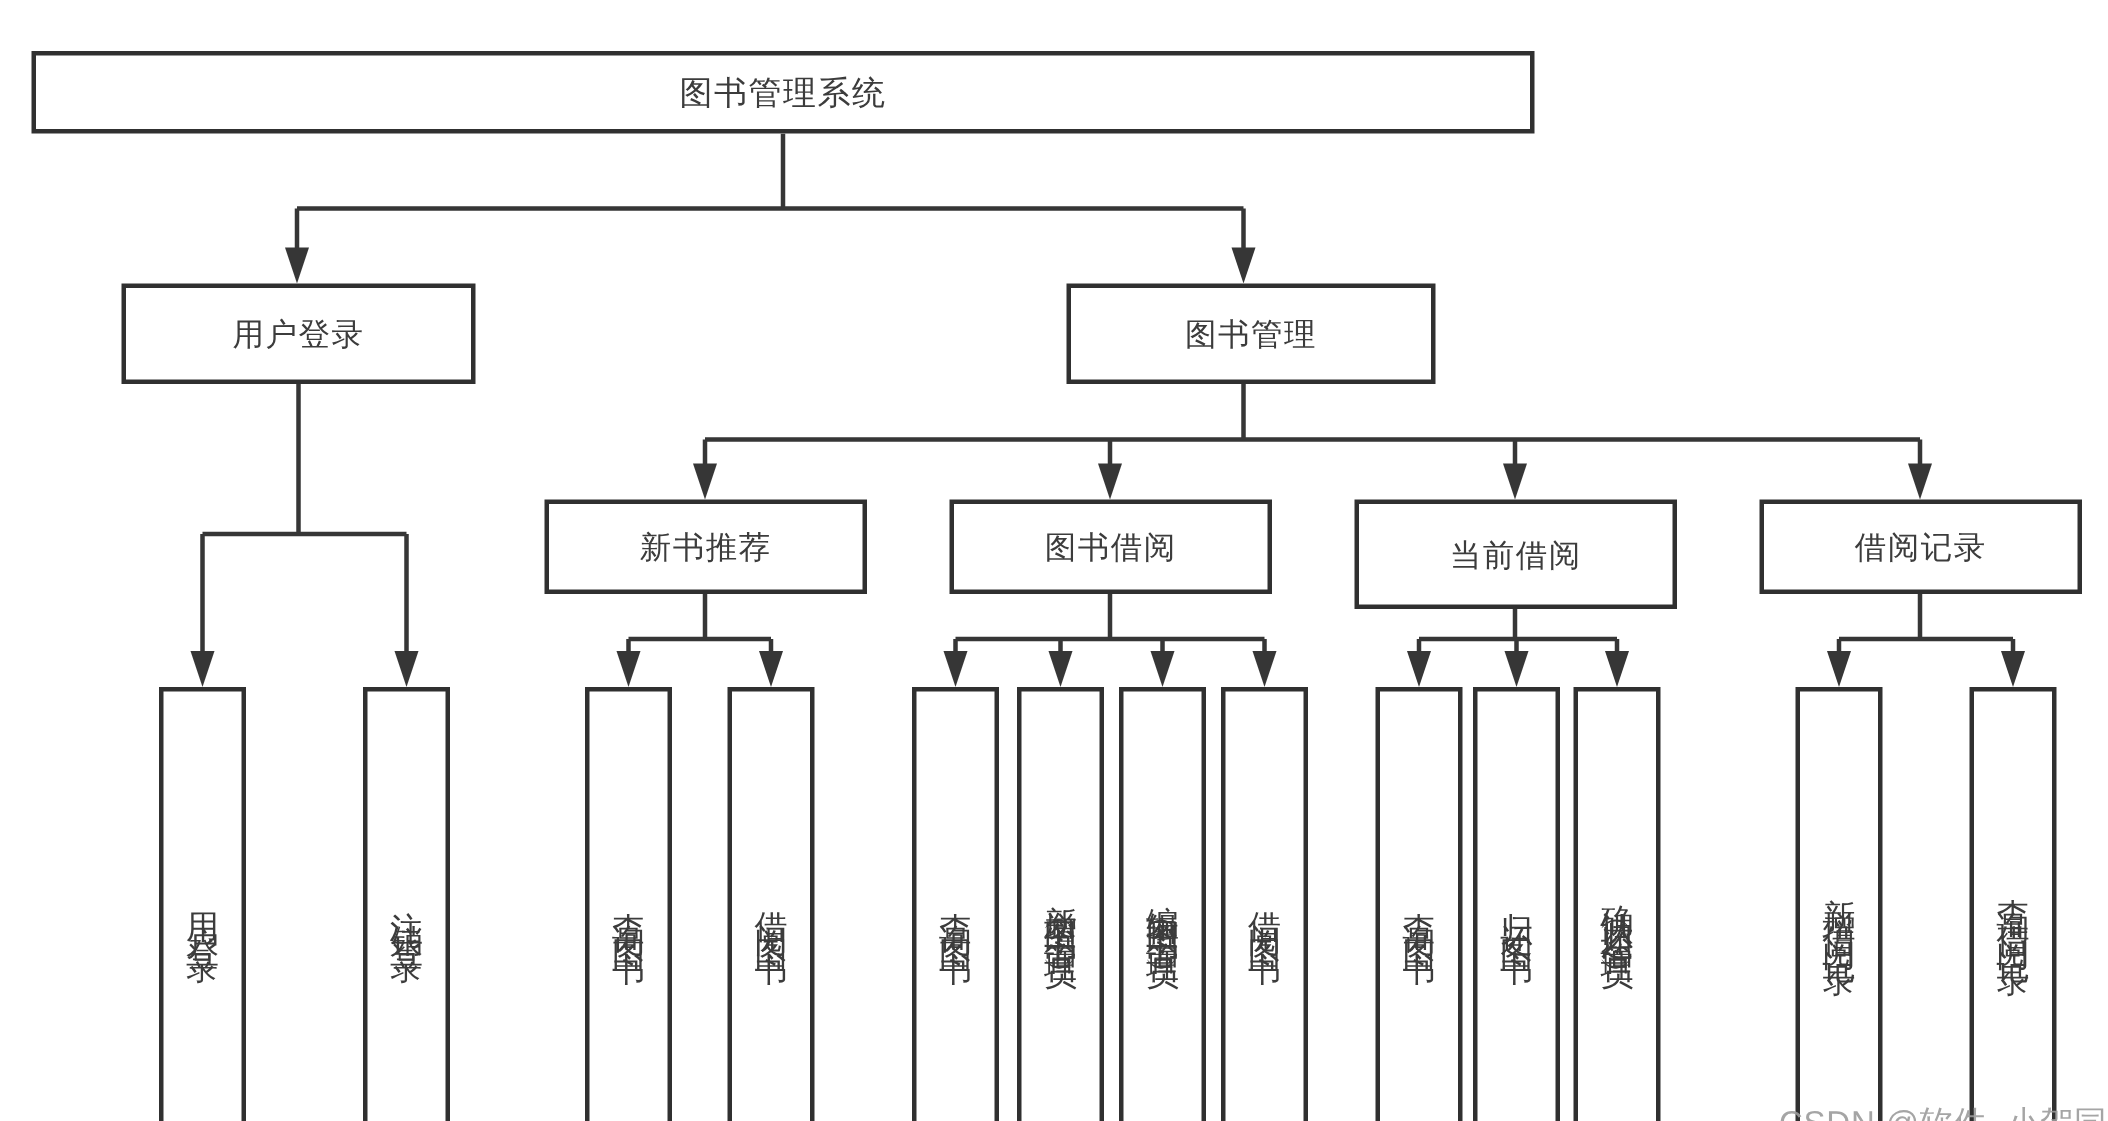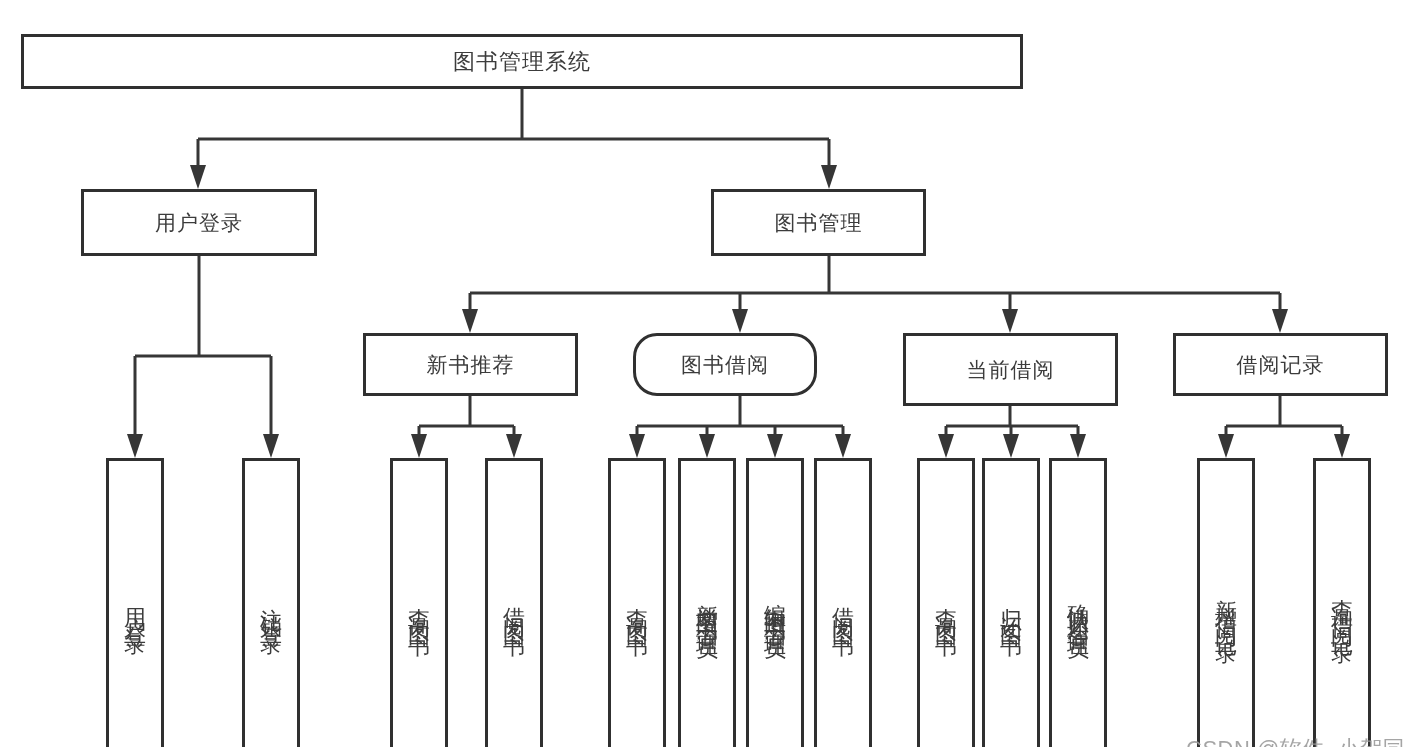--- a/index.html
+++ b/index.html
@@ -106,24 +106,24 @@
       <path d="M1003 413 L1019 413 L1011 437 Z"></path>
       <path d="M1070 413 L1086 413 L1078 437 Z"></path>
       <path d="M1218 413 L1234 413 L1226 437 Z"></path>
       <path d="M1334 413 L1350 413 L1342 437 Z"></path>
     </g>
   </svg>
 
   <div class="node hbox root-box" style="left:21px; top:13px; width:1002px; height:55px;">图书管理系统</div>
 
   <div class="node hbox" style="left:81px; top:168px; width:236px; height:67px;">用户登录</div>
-  <div class="node hbox" style="left:711px; top:168px; width:215px; height:67px;">图书管理</div>
+  <div class="node hbox" style="left:711px; top:168px; width:246px; height:67px;">图书管理</div>
 
   <div class="node hbox" style="left:363px; top:312px; width:215px; height:63px;">新书推荐</div>
-  <div class="node hbox" style="left:633px; top:312px; width:184px; height:63px;border-radius:24px;">图书借阅</div>
+  <div class="node hbox" style="left:633px; top:312px; width:215px; height:63px;">图书借阅</div>
   <div class="node hbox" style="left:903px; top:312px; width:215px; height:73px;">当前借阅</div>
   <div class="node hbox" style="left:1173px; top:312px; width:215px; height:63px;">借阅记录</div>
 
   <div class="node vbox" style="left:106px;">用户登录</div>
   <div class="node vbox" style="left:242px;">注销登录</div>
 
   <div class="node vbox" style="left:390px;">查询图书</div>
   <div class="node vbox" style="left:485px;">借阅图书</div>
 
   <div class="node vbox" style="left:608px;">查询图书</div>

